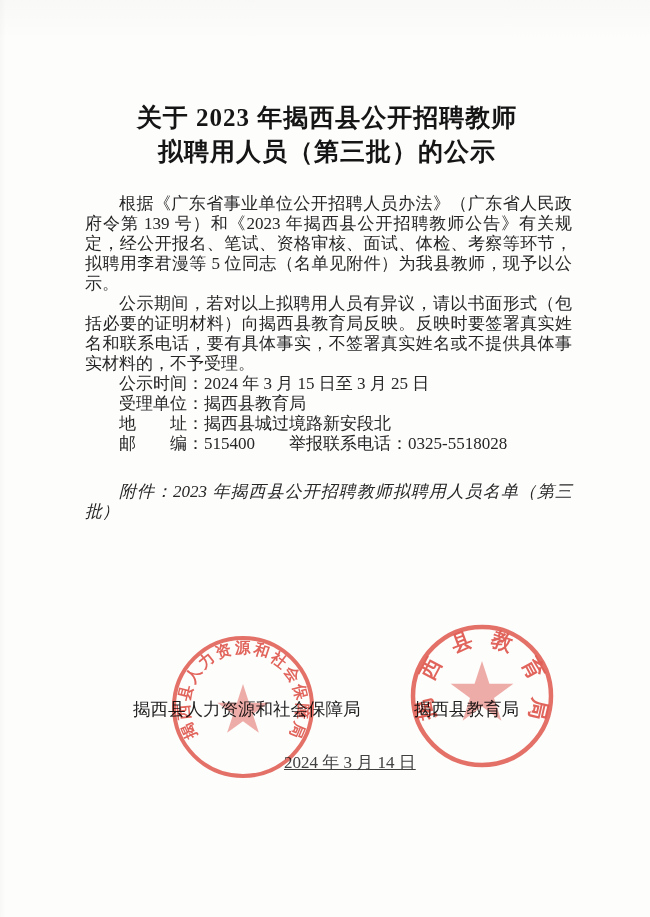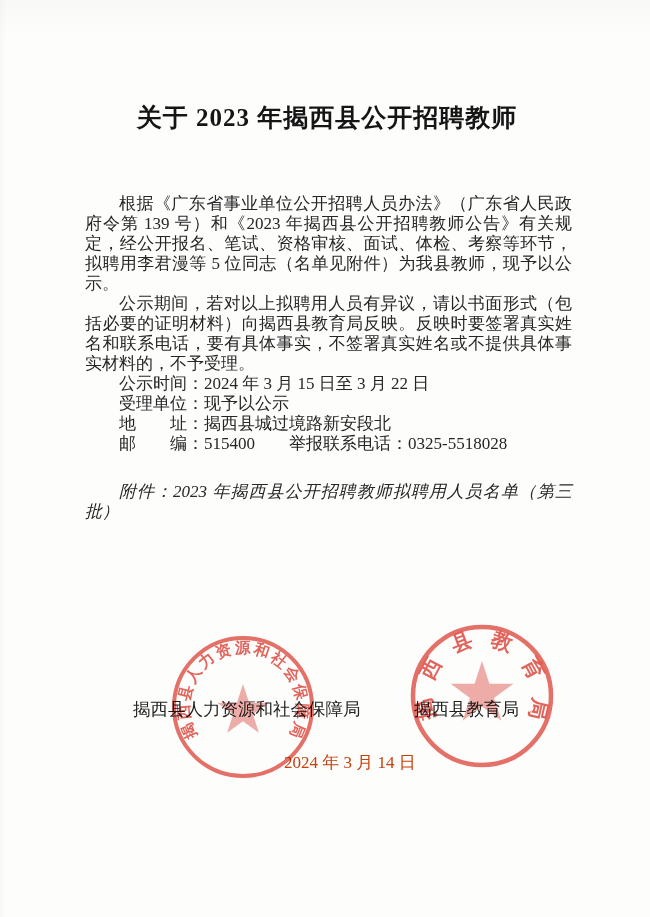--- a/index.html
+++ b/index.html
@@ -48,45 +48,46 @@
   .body .info-line { text-indent: 2em; white-space: pre-wrap; }
   .body p.attachment { text-indent: 2em; margin-top: 28px; font-style: italic; }
   .sig {
     position: absolute;
     font-size: 17.5px;
     color: #222;
     white-space: nowrap;
   }
   .sig-left  { top: 697px; left: 133px; }
   .sig-right { top: 697px; left: 414px; }
-  .doc-date  { position: absolute; top: 751px; left: 284px; font-size: 17px; color: #c2410c; white-space: nowrap; }
+  .doc-date  { position: absolute; top: 751px; left: 284px; font-size: 17px; color: #404040; white-space: nowrap; text-decoration: underline; }
   .seal {
     position: absolute;
     mix-blend-mode: multiply;
     opacity: 0.92;
     pointer-events: none;
   }
   .seal-left  { top: 629px; left: 165px; }
   .seal-right { top: 621px; left: 407px; }
   .seal text { font-family: "Liberation Serif", serif; font-weight: bold; }
 </style>
 </head>
 <body>
 
 <div class="page">
 
   <div class="title">
     <div>关于 2023 年揭西县公开招聘教师</div>
+    <div>拟聘用人员（第三批）的公示</div>
   </div>
 
   <div class="body">
     <p class="para">根据《广东省事业单位公开招聘人员办法》（广东省人民政府令第 139 号）和《2023 年揭西县公开招聘教师公告》有关规定，经公开报名、笔试、资格审核、面试、体检、考察等环节，拟聘用李君漫等 5 位同志（名单见附件）为我县教师，现予以公示。</p>
     <p class="para">公示期间，若对以上拟聘用人员有异议，请以书面形式（包括必要的证明材料）向揭西县教育局反映。反映时要签署真实姓名和联系电话，要有具体事实，不签署真实姓名或不提供具体事实材料的，不予受理。</p>
-    <div class="info-line">公示时间：2024 年 3 月 15 日至 3 月 22 日</div>
-    <div class="info-line">受理单位：现予以公示</div>
+    <div class="info-line">公示时间：2024 年 3 月 15 日至 3 月 25 日</div>
+    <div class="info-line">受理单位：揭西县教育局</div>
     <div class="info-line">地　　址：揭西县城过境路新安段北</div>
     <div class="info-line">邮　　编：515400　　举报联系电话：0325-5518028</div>
     <p class="attachment">附件：2023 年揭西县公开招聘教师拟聘用人员名单（第三批）</p>
   </div>
 
   <div class="sig sig-left">揭西县人力资源和社会保障局</div>
   <div class="sig sig-right">揭西县教育局</div>
   <div class="doc-date">2024 年 3 月 14 日</div>
 
   <svg class="seal seal-left" width="156" height="156" viewBox="0 0 156 156">

